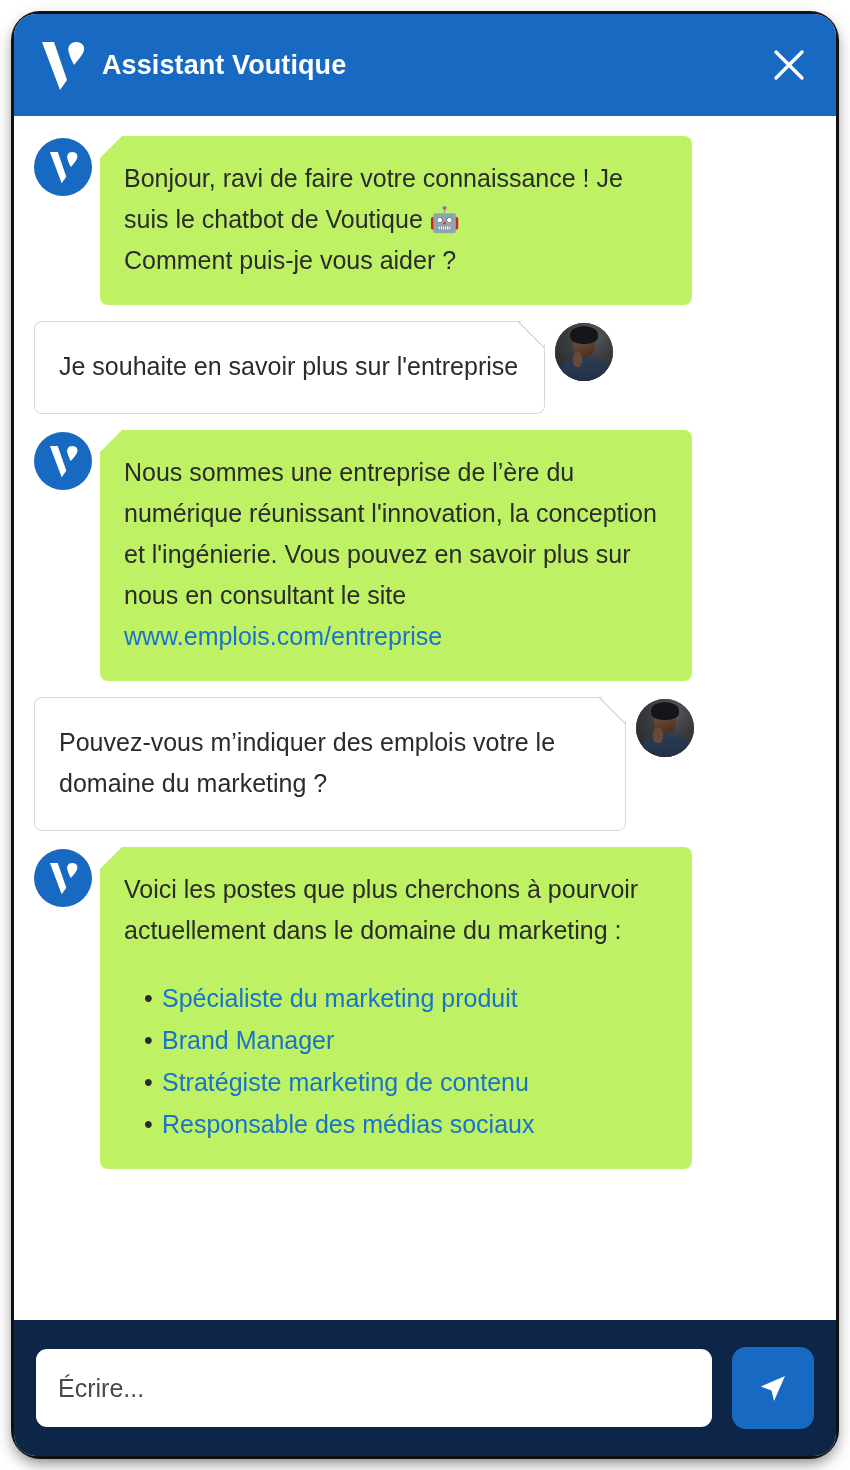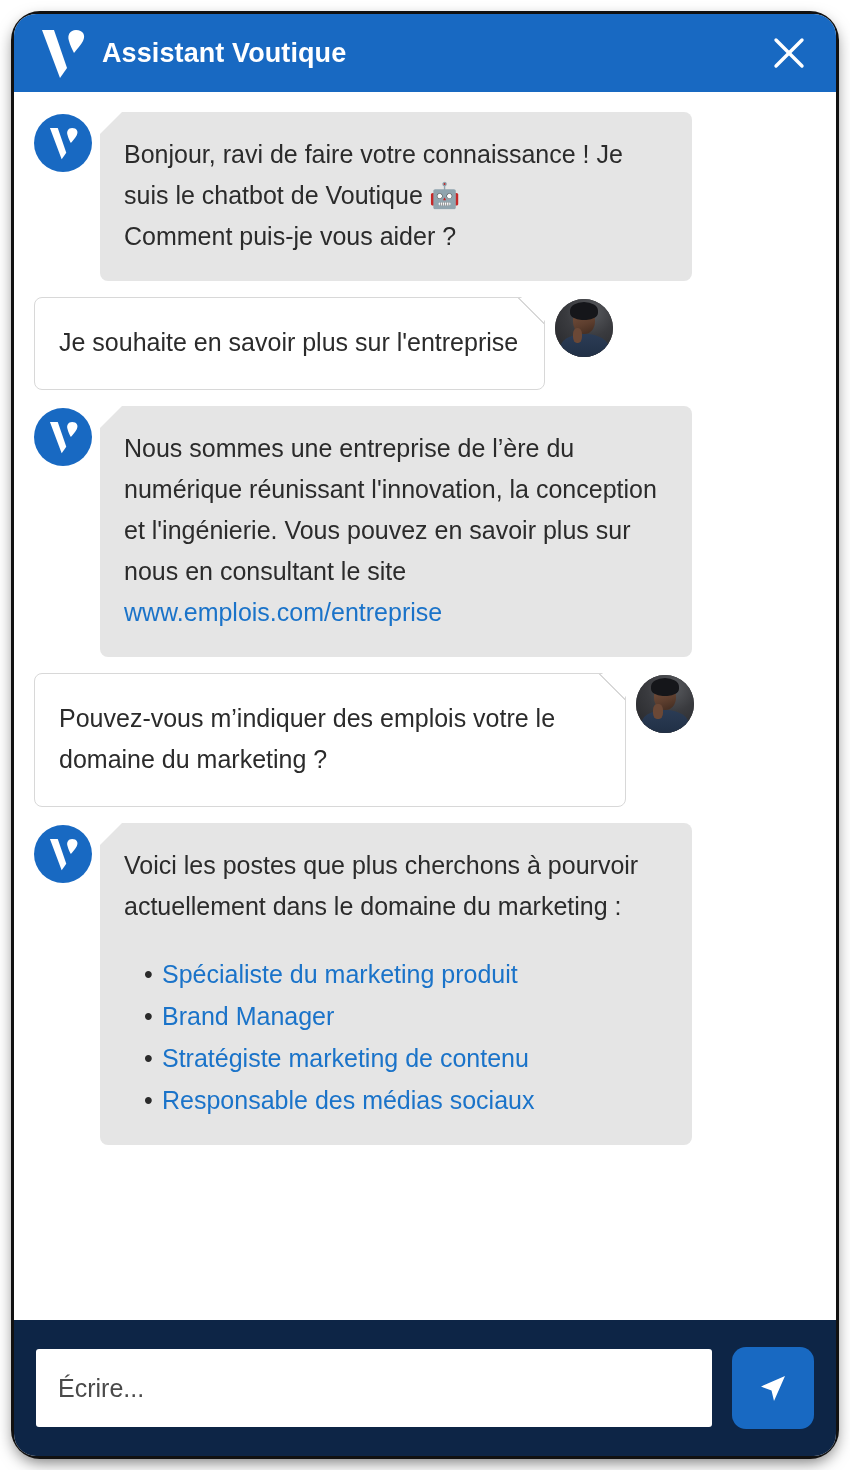--- a/index.html
+++ b/index.html
@@ -37,21 +37,21 @@
     border-radius: 22px;
     overflow: hidden;
     background: #ffffff;
     display: flex;
     flex-direction: column;
   }
 
   
   .header {
     flex: 0 0 auto;
-    height: 78px;
+    height: 102px;
     background: #1869c2;
     display: flex;
     align-items: center;
     padding: 0 24px 0 22px;
     box-sizing: border-box;
   }
   .brand-logo {
     width: 52px;
     height: 58px;
     flex: 0 0 auto;
@@ -154,21 +154,21 @@
 
   
   .bubble {
     box-sizing: border-box;
     font-size: 25px;
     line-height: 41px;
     color: #2b2b2b;
     word-wrap: break-word;
   }
   .bubble.bot {
-    background: #e5e5e5;
+    background: #bef264;
     max-width: 592px;
     border-radius: 0 8px 8px 8px;
     padding: 22px 24px 24px 24px;
     -webkit-clip-path: polygon(0 22px, 22px 0, 100% 0, 100% 100%, 0 100%);
     clip-path: polygon(0 22px, 22px 0, 100% 0, 100% 100%, 0 100%);
   }
   .bubble.user {
     background: #ffffff;
     border: 1px solid #d8d8d8;
     max-width: 592px;
@@ -231,21 +231,21 @@
     display: flex;
     align-items: center;
     padding: 0 22px;
     box-sizing: border-box;
   }
   .composer-input {
     flex: 1 1 auto;
     height: 78px;
     background: #ffffff;
     border: none;
-    border-radius: 3px;
+    border-radius: 11px;
     font-family: "Liberation Sans", sans-serif;
     font-size: 25px;
     color: #3b3b3b;
     padding: 0 22px;
     box-sizing: border-box;
     outline: none;
   }
   .composer-input::placeholder { color: #4a4a4a; }
   .send-btn {
     flex: 0 0 auto;

